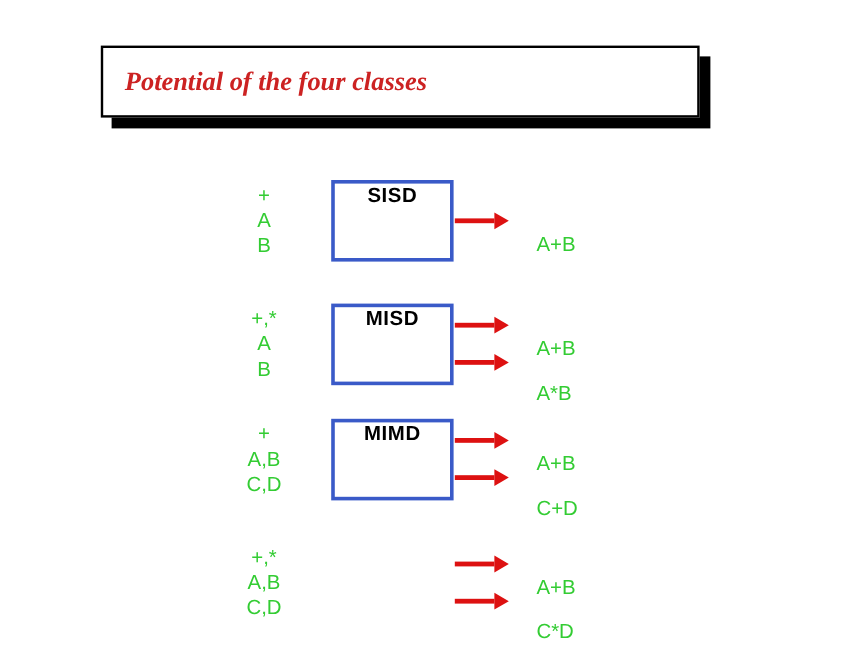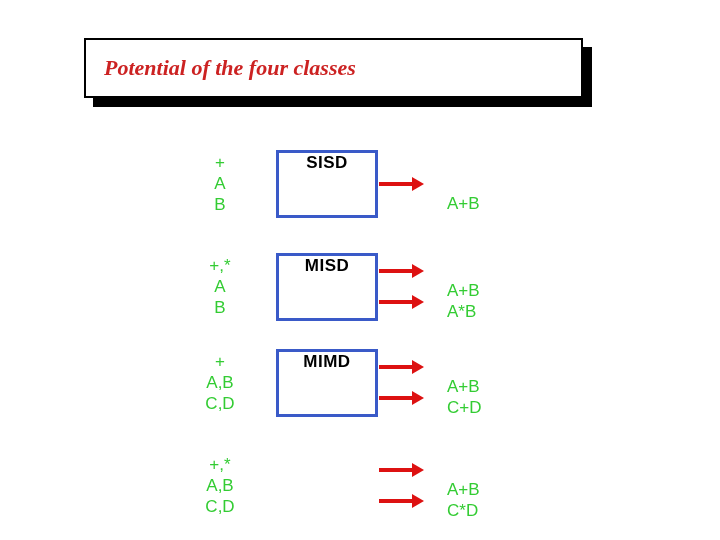--- a/index.html
+++ b/index.html
@@ -50,21 +50,21 @@
   .arrow-single { top:27px; }
   .arrow-top    { top:11px; }
   .arrow-bottom { top:42px; }
 
   .output {
     position:absolute; left:447px; height:20px; line-height:20px;
     color:#33cc33; font-size:17px; white-space:nowrap;margin-top:20px;
   }
   .out-single { top:24px; }
   .out-top    { top:8px; }
-  .out-bottom { top:29px; }
+  .out-bottom { top:45px; }
 </style>
 </head>
 <body>
 
 <div class="slide">
 
   <div class="title-box">
     <div class="title-text">Potential of the four classes</div>
   </div>
 

